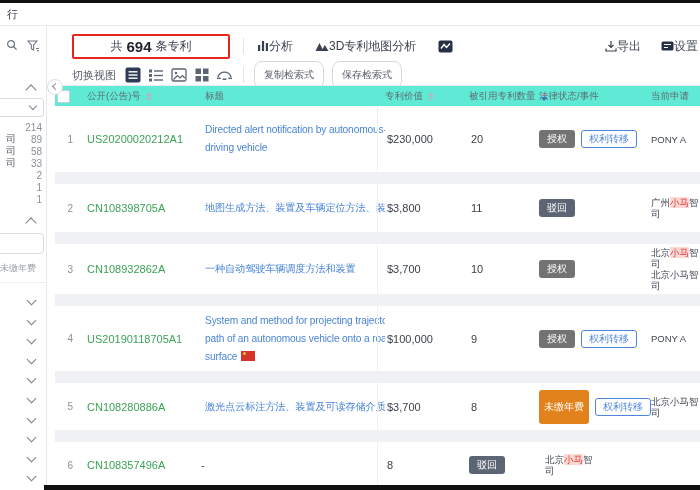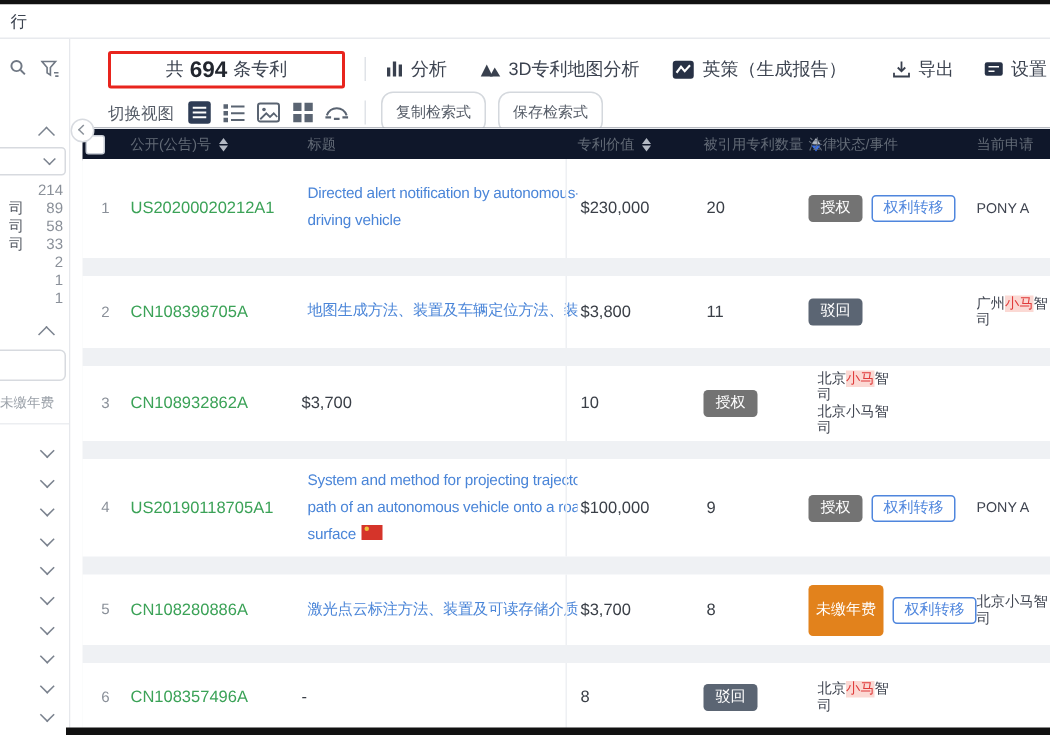--- a/index.html
+++ b/index.html
@@ -43,37 +43,37 @@
 
   
   .main{position:absolute;left:47px;top:26px;right:0;bottom:0;background:#fff;}
 
   
   .tb1{position:absolute;left:0;top:5px;right:0;height:30px;display:flex;align-items:center;}
   .count-box{margin-left:25px;height:25px;min-width:158px;border:2px solid #e8241d;border-radius:2px;display:flex;align-items:center;justify-content:center;background:#fff;box-sizing:border-box;}
   .count-box span{font-size:12px;color:#3c4350;}
   .count-box b{font-size:15px;color:#22262e;margin:0 4px;}
   .vdiv{width:1px;height:16px;background:#e0e3e8;margin:0 13px;}
-  .tb-action{display:flex;align-items:center;gap:5px;margin-right:22px;cursor:pointer;}
+  .tb-action{display:flex;align-items:center;margin-right:22px;cursor:pointer;}
   .tb-action .lbl{font-size:12px;color:#3c4350;white-space:nowrap;}
   .tb-right{margin-left:auto;display:flex;align-items:center;}
   .tb-right .tb-action{margin-right:0;}
   .tb-right .gap{width:20px;}
   .tb-right{padding-right:2px;}
 
   
   .tb2{position:absolute;left:0;top:37px;right:0;height:24px;display:flex;align-items:center;}
   .tb2 .switch-lbl{margin-left:25px;font-size:11px;color:#565d68;white-space:nowrap;}
   .viewbtns{display:flex;align-items:center;gap:6px;margin-left:8px;}
   .vbtn{width:17px;height:17px;display:flex;align-items:center;justify-content:center;cursor:pointer;}
   .tb2 .vdiv{margin:0 10px;}
   .qbtn{height:18px;padding:4px 9px;border:1px solid #d4d8dd;border-radius:8px;background:#fff;font-size:10px;color:#565d68;display:flex;align-items:center;margin-right:8px;cursor:pointer;white-space:nowrap;}
 
   
-  .thead{position:absolute;left:8px;right:0;top:59px;height:21px;border-top:1px solid #e9ebef;display:grid;grid-template-columns:20px 12px 112px 186px 84px 70px 106px minmax(0,1fr);align-items:center;background:#0f172a;}
+  .thead{position:absolute;left:8px;right:0;top:59px;height:21px;border-top:1px solid #e9ebef;display:grid;grid-template-columns:20px 12px 112px 186px 84px 70px 106px minmax(0,1fr);align-items:center;background:#5eead4;}
   .th{font-size:9.5px;color:#626a76;white-space:nowrap;display:flex;align-items:center;gap:3px;}
   .th-check{grid-column:1/3;}
   .checkbox{width:11px;height:11px;border:1px solid #c9ced6;border-radius:2px;background:#fff;margin-left:2px;}
   .sorter{display:inline-flex;flex-direction:column;gap:1px;margin-left:2px;}
   .car{width:0;height:0;border-left:3px solid transparent;border-right:3px solid transparent;}
   .car.up{border-bottom:4px solid #b3b9c4;}
   .car.down{border-top:4px solid #b3b9c4;}
   .car.down.active{border-top-color:#3a6fe8;}
 
   
@@ -236,21 +236,20 @@
         <span class="lbl">3D专利地图分析</span>
       </div>
 
       <div class="tb-action">
         <span>
           <svg width="15" height="13" viewBox="0 0 15 13">
               <rect x="0.5" y="0.5" width="14" height="12" rx="2" fill="#273145"></rect>
               <polyline points="3,8.5 6,4.5 8.5,7.5 12,3.5" fill="none" stroke="#fff" stroke-width="1.4"></polyline>
             </svg>
         </span>
-        <span class="lbl">英策（生成报告）</span>
       </div>
 
       <div class="tb-right">
         <div class="tb-action">
           <span>
             <svg width="12" height="12" viewBox="0 0 12 12">
                 <path d="M6 1 v6 M3.5 5 L6 7.5 L8.5 5" fill="none" stroke="#39404e" stroke-width="1.2"></path>
                 <path d="M1 8.5 v2.5 h10 v-2.5" fill="none" stroke="#39404e" stroke-width="1.2"></path>
               </svg>
           </span>
@@ -389,20 +388,23 @@
           </div>
     <div class="cell-app">
             <div class="app-line"><span>广州</span><span class="hl">小马</span><span>智</span></div>
             <div class="app-line"><span>司</span></div>
           </div>
   </div>
         <div class="rowcard" style="min-height: 50px;">
     <div class="cell-idx">3</div>
     <div><span class="bluedot"></span></div>
     <div class="cell-num">CN108932862A</div>
+    <div class="cell-title">
+            <div class="title-line">一种自动驾驶车辆调度方法和装置</div>
+          </div>
     <div class="cell-val">$3,700</div>
     <div class="cell-cited">10</div>
     <div class="cell-legal">
             <span class="badge b-green">授权</span>
           </div>
     <div class="cell-app">
             <div class="app-line"><span>北京</span><span class="hl">小马</span><span>智</span></div>
             <div class="app-line"><span>司</span></div>
             <div class="app-line"><span>北京小马智</span></div>
             <div class="app-line"><span>司</span></div>

